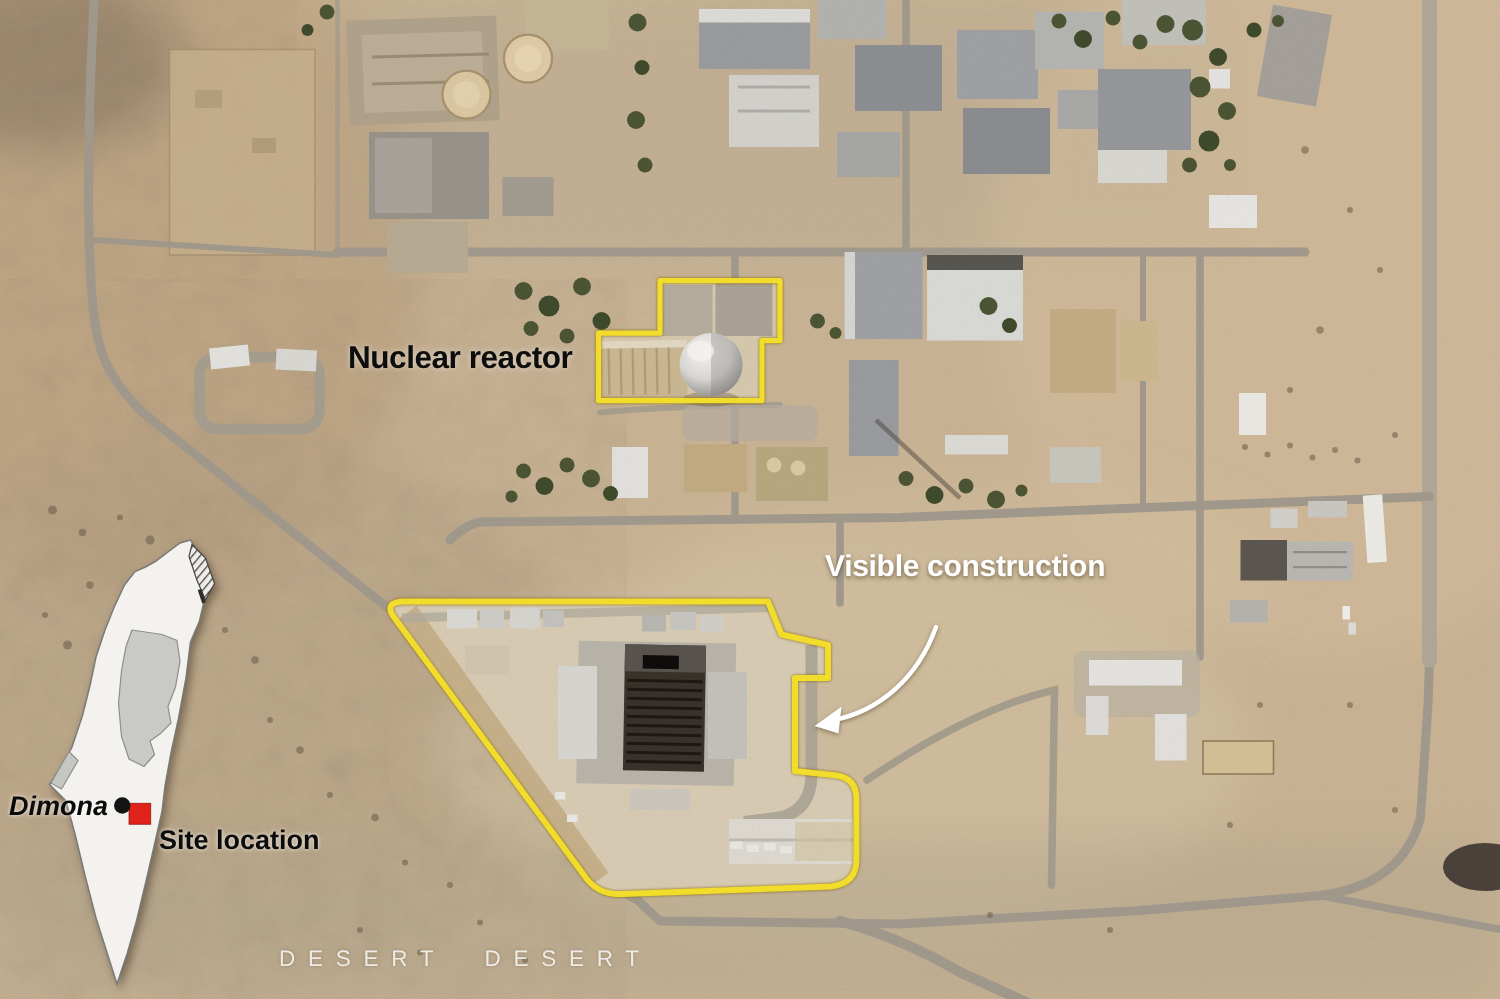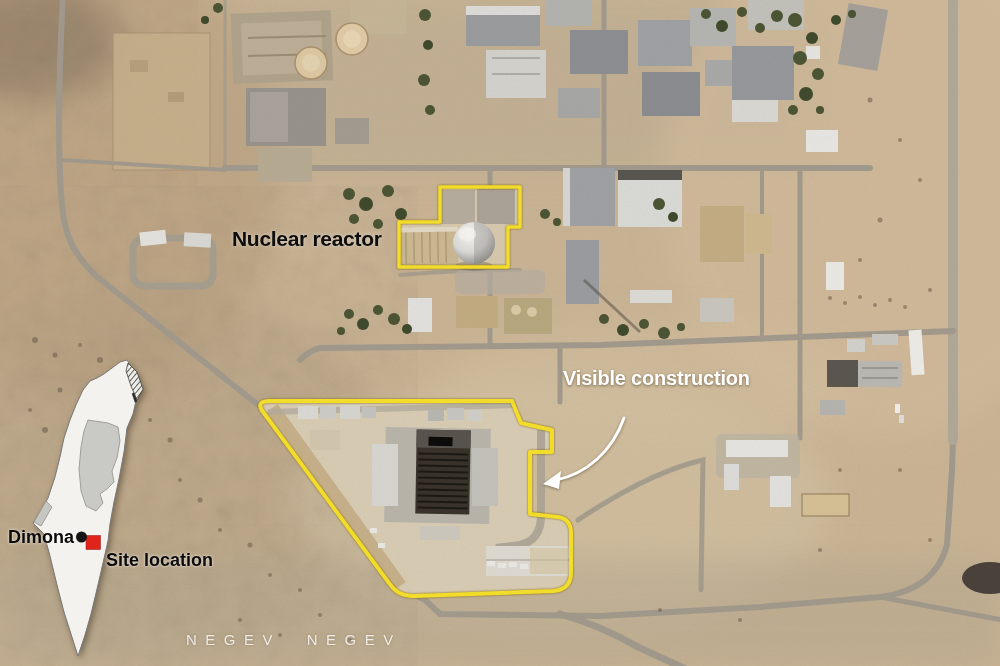--- a/index.html
+++ b/index.html
@@ -2,27 +2,27 @@
 <html><head>
 <meta charset="utf-8">
 <style>
   html,body{margin:0;padding:0;background:#1e1c18;}
   .stage{position:relative;width:1000px;height:666px;overflow:hidden;
          font-family:"Liberation Sans",sans-serif;background:#737373;}
   .stage svg{position:absolute;left:0;top:0;}
   .lbl{position:absolute;font-weight:bold;white-space:nowrap;}
   .lbl-reactor{left:232px;top:227px;font-size:21px;color:#0d0d0d;
                letter-spacing:-0.3px;text-shadow:0 0 4px rgba(255,255,255,.5);}
-  .lbl-construction{left:563px;top:366px;font-size:20px;line-height:25px;color:#ffffff;
+  .lbl-construction{left:550px;top:366px;font-size:20px;line-height:25px;color:#ffffff;
                letter-spacing:-0.2px;text-shadow:0 1px 3px rgba(50,38,14,.55);}
   .lbl-region{left:186px;top:631px;font-size:15px;font-weight:normal;
                color:rgba(255,255,255,.82);letter-spacing:8.5px;word-spacing:13px;
                text-shadow:0 0 2px rgba(110,92,62,.5);}
-  .lbl-dimona{left:6px;top:527px;width:70px;text-align:center;font-size:18px;color:#0b0b0b;
-               text-shadow:0 0 3px rgba(255,255,255,.85);}
+  .lbl-dimona{left:6px;top:527px;width:70px;text-align:left;font-size:18px;color:#0b0b0b;
+               text-shadow:0 0 3px rgba(255,255,255,.85);font-style:italic;}
   .lbl-site{left:106px;top:530px;font-size:18px;color:#0b0b0b;
                text-shadow:0 0 3px rgba(255,255,255,.85);margin-top:20px;}
 </style>
 </head>
 <body>
 
 <div class="stage">
 <svg width="1000" height="666" viewBox="0 0 1000 666">
   <defs>
     <filter id="soft" x="-50%" y="-50%" width="200%" height="200%">
@@ -345,16 +345,16 @@
     <line x1="133" y1="393" x2="136" y2="402" stroke="#2e2e2c" stroke-width="2.5"></line>
     <rect x="86" y="535.5" width="14.5" height="14" fill="#e0231b" stroke="#8d1510" stroke-width="0.5"></rect>
     <circle cx="81.5" cy="537" r="5.5" fill="#141414"></circle>
   </g>
 </svg>
 
 <div class="lbl lbl-reactor">Nuclear reactor</div>
 <div class="lbl lbl-construction">
   <div>Visible construction</div>
 </div>
-<div class="lbl lbl-region">NEGEV NEGEV</div>
+<div class="lbl lbl-region">DESERT DESERT</div>
 <div class="lbl lbl-dimona">Dimona</div>
 <div class="lbl lbl-site">Site location</div>
 </div>
 
 </body></html>

